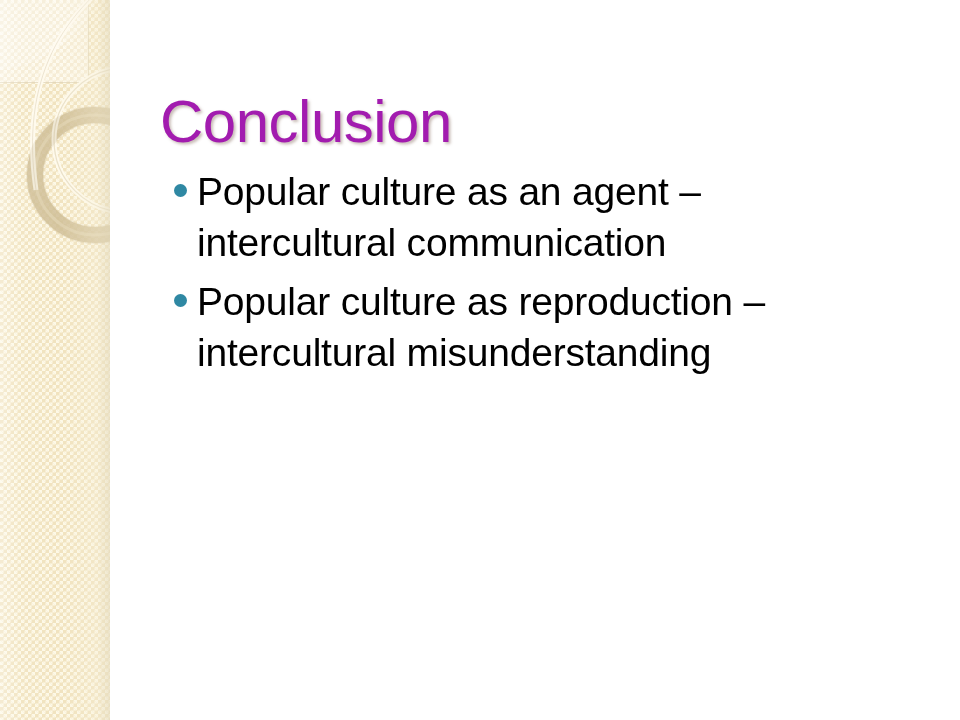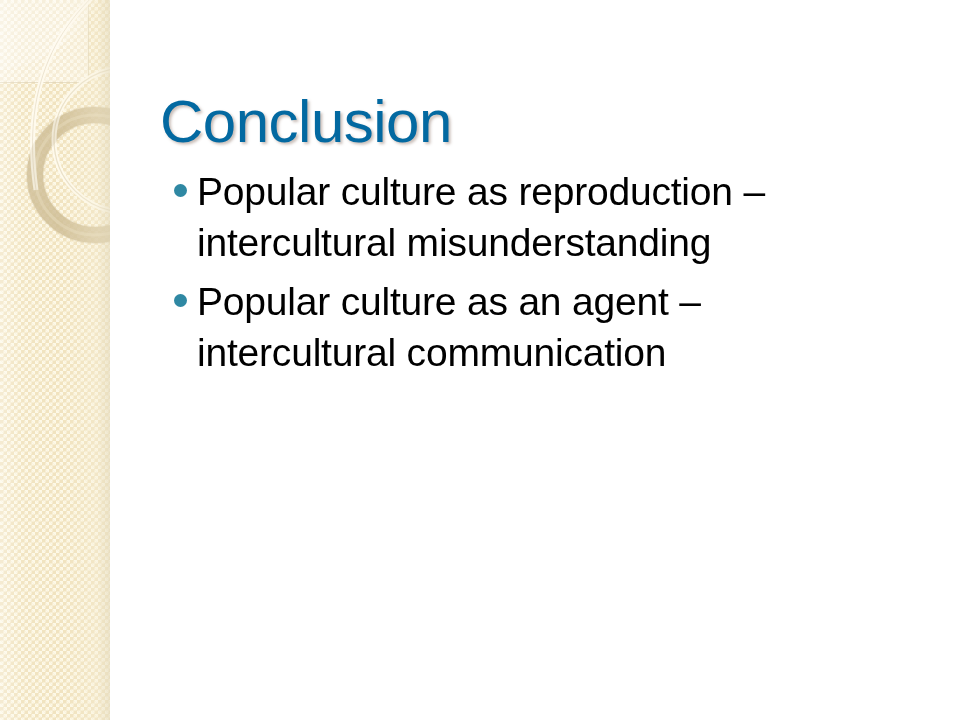--- a/index.html
+++ b/index.html
@@ -75,21 +75,21 @@
   
   .title {
     position: absolute;
     left: 160px;
     top: 52px;
     width: 740px;
     font-size: 60px;
     line-height: 1.0;
     font-weight: normal;
     letter-spacing: -0.5px;
-    color: #0369a1;
+    color: #a21caf;
     text-shadow: 2px 2px 3px rgba(120,90,75,0.40);
     white-space: nowrap;
   }
 
   
   .body {
     position: absolute;
     left: 170px;
     top: 166px;
     width: 700px;
@@ -162,23 +162,23 @@
 
     <div class="sidebar-wash"></div>
   </div>
 
   <h1 class="title">Conclusion</h1>
 
   <div class="body">
 
     <div class="bullet-item">
       <span class="bullet-dot"></span>
-      <span class="bullet-text">Popular culture as reproduction – intercultural misunderstanding</span>
+      <span class="bullet-text">Popular culture as an agent – intercultural communication</span>
     </div>
 
     <div class="bullet-item">
       <span class="bullet-dot"></span>
-      <span class="bullet-text">Popular culture as an agent – intercultural communication</span>
+      <span class="bullet-text">Popular culture as reproduction – intercultural misunderstanding</span>
     </div>
 
   </div>
 
 </div>
 
 </body></html>

